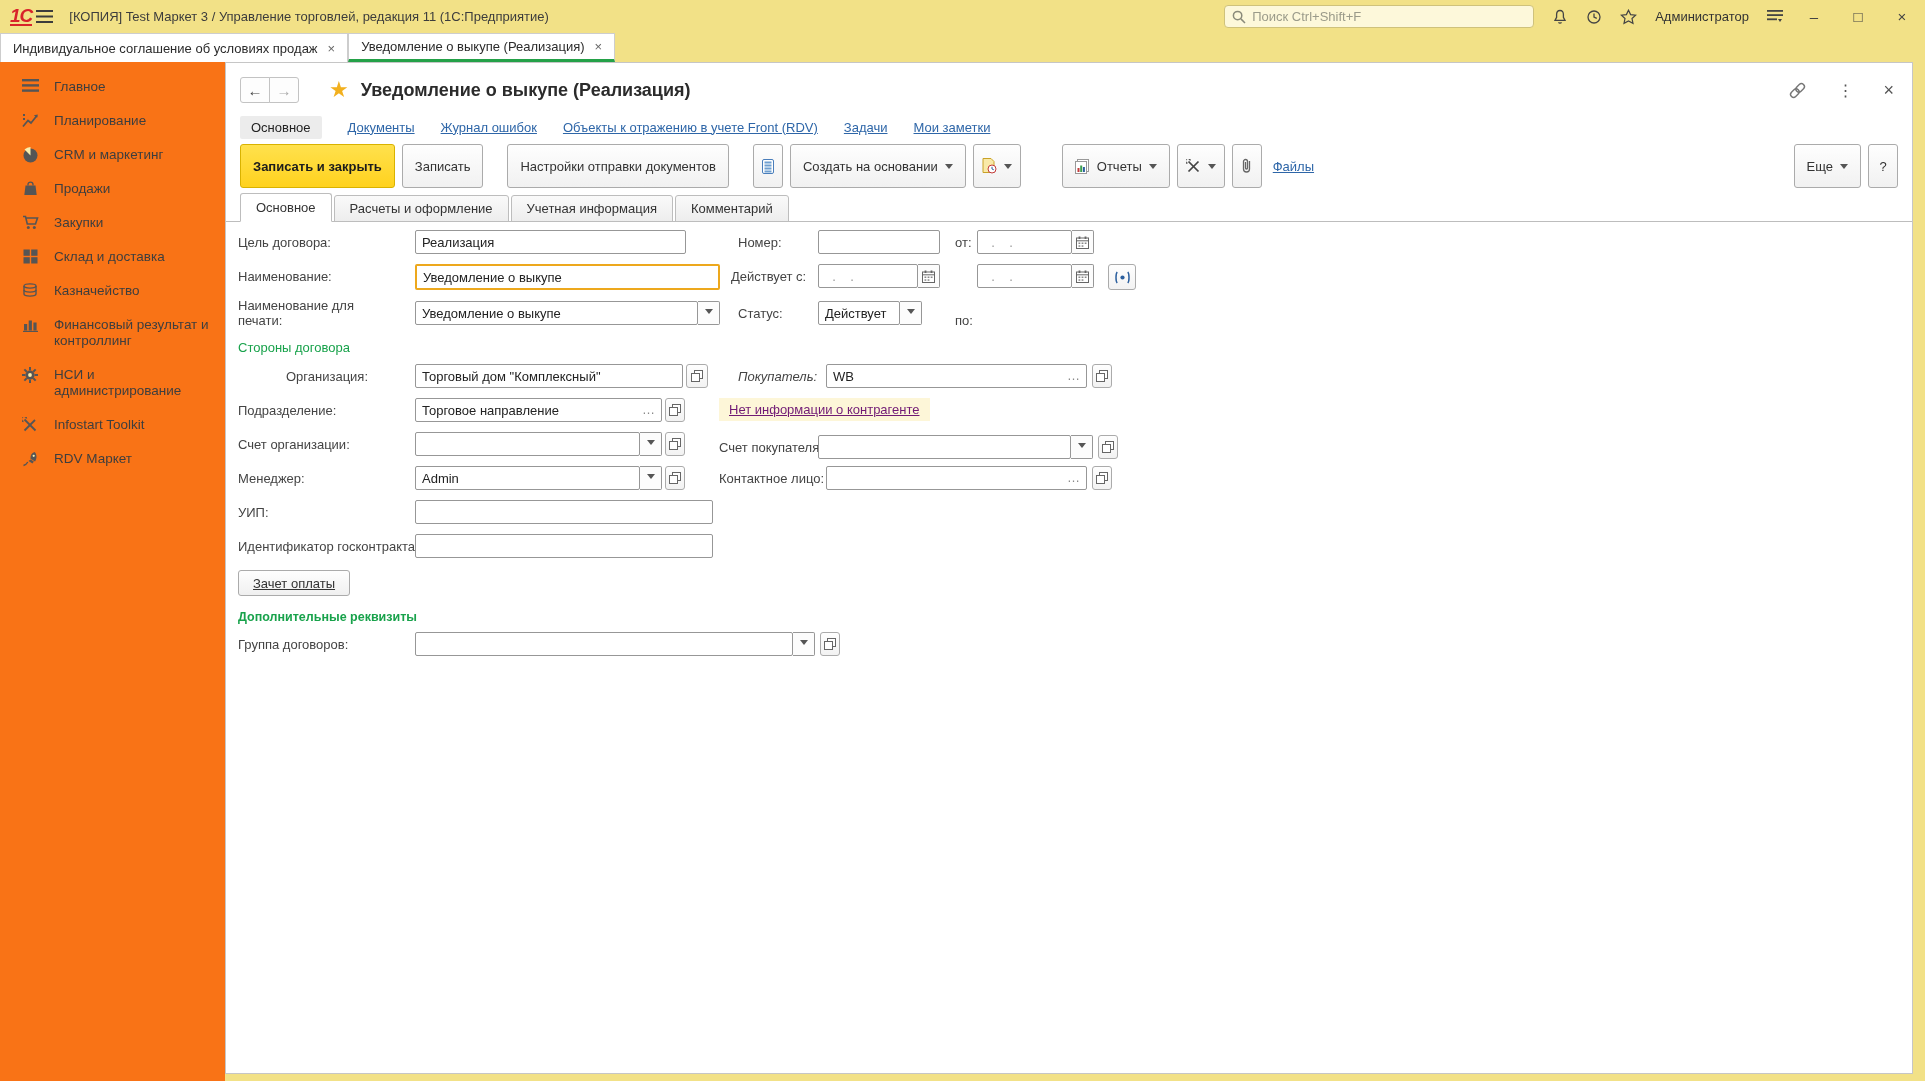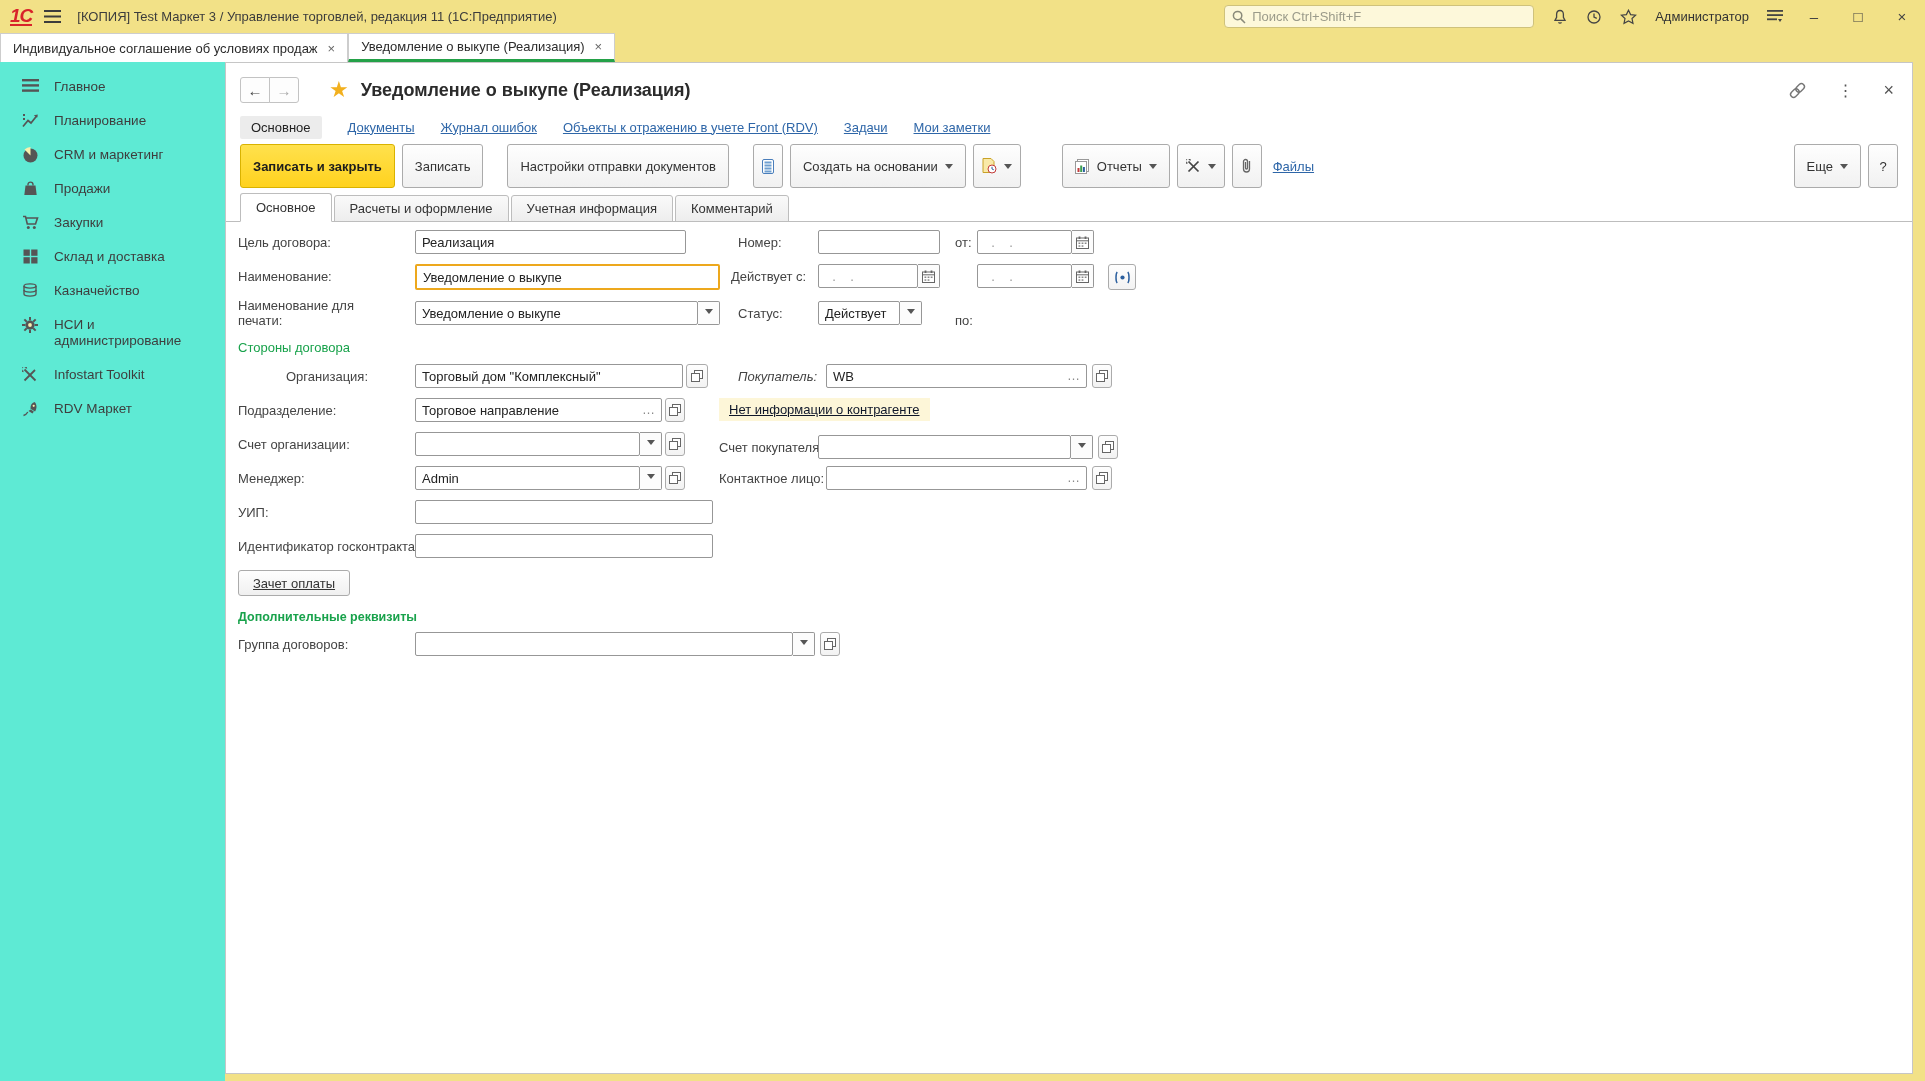--- a/index.html
+++ b/index.html
@@ -12,21 +12,21 @@
     font-size:13px;
   }
   svg { display:block; }
 
   
   #titlebar {
     position:absolute; top:0; left:0; right:0; height:33px;
     background:#f2e187; display:flex; align-items:center; padding:0 10px;
   }
   .logo-1c { font-weight:bold; font-style:italic; font-size:19px; color:#d8232a;
-    border-bottom:2px solid #d8232a; line-height:17px; margin-right:12px; letter-spacing:-1px;text-align:center;}
+    border-bottom:2px solid #d8232a; line-height:17px; margin-right:4px; letter-spacing:-1px;text-align:center;}
   .tb-ic { display:flex; align-items:center; justify-content:center; cursor:pointer; }
   #win-title { margin-left:16px; color:#3c3c3c; white-space:nowrap; }
   #tb-right { margin-left:auto; display:flex; align-items:center; gap:18px; }
   #search-box { display:flex; align-items:center; gap:6px; width:310px; height:23px;
     background:#fdf8da; border:1px solid #cfc27b; border-radius:4px; padding:0 7px; }
   #search-box input { border:none; outline:none; background:transparent; width:100%;
     font:13px "Liberation Sans",sans-serif; color:#444; }
   #search-box input::placeholder { color:#9b9b8a; }
   .glyph { color:#444; }
   .win-btn { width:26px; text-align:center; font-size:15px; color:#444; cursor:pointer; }
@@ -35,21 +35,21 @@
   #tabbar { position:absolute; top:33px; left:0; right:0; height:29px;
     background:#f2e187; display:flex; align-items:flex-end; }
   .wtab { height:29px; background:#fff; border:1px solid #cdcdcd; border-bottom:none;
     display:flex; align-items:center; gap:10px; padding:0 12px; cursor:pointer;
     color:#2b2b2b; white-space:nowrap; }
   .wtab .tab-x { color:#666; font-size:13px; cursor:pointer; }
   .wtab.active { border-bottom:3px solid #24a148; padding-bottom:0; }
 
   
   #sidebar { position:absolute; top:62px; left:0; width:225px; bottom:0;
-    background:#5eead4; padding-top:8px; overflow:hidden; }
+    background:#f97316; padding-top:8px; overflow:hidden; }
   .side-item { display:flex; gap:14px; padding:9px 6px 9px 20px; align-items:flex-start;
     cursor:pointer; color:#3e3e3e; font-size:13.5px; line-height:16px; }
   .side-ic { width:20px; flex:0 0 20px; display:flex; justify-content:center; margin-top:0; }
   .side-lbl { max-width:160px; }
 
   
   #main { position:absolute; top:62px; left:225px; right:12px; bottom:7px;
     background:#fff; border:1px solid #c6c6c6; }
 
   .page-header { position:absolute; top:12px; left:14px; right:18px; height:30px;
@@ -101,21 +101,21 @@
   .field input::placeholder { color:#9a9a9a; }
   .field.focused input { border:2px solid #eda81d; }
   .seg { flex:0 0 22px; border:1px solid #979797; border-left:none; background:#fcfcfc;
     display:flex; align-items:center; justify-content:center; cursor:pointer; border-radius:0 2px 2px 0; }
   .dots { position:absolute; right:6px; top:4px; color:#8a8a8a; letter-spacing:1px; cursor:pointer; }
   .sqbtn { position:absolute; width:22px; height:24px; border:1px solid #ababab; border-radius:3px;
     background:linear-gradient(#fefefe,#f2f2f2); display:flex; align-items:center; justify-content:center;
     cursor:pointer; }
   .heading { position:absolute; left:12px; color:#18a24b; }
   .warn { position:absolute; background:#fdf6d8; padding:4px 10px; }
-  .warn span { color:#0f172a; text-decoration:underline; font-size:13px; cursor:pointer;text-align:center; }
+  .warn span { color:#701a75; text-decoration:underline; font-size:13px; cursor:pointer;text-align:center; }
   .pushbtn { position:absolute; height:26px; background:linear-gradient(#fefefe,#f0f0f0);
     border:1px solid #ababab; border-radius:3px; padding:0 14px; display:flex; align-items:center;
     cursor:pointer; color:#333;text-decoration:underline; }
 </style>
 </head>
 <body>
 
 <div id="titlebar">
   <span class="logo-1c">1С</span>
   <span class="tb-ic">
@@ -247,20 +247,31 @@
       <svg width="16" height="15" viewBox="0 0 16 15" fill="none" stroke="#555" stroke-width="1.4">
           <ellipse cx="8" cy="3" rx="6" ry="2.1"></ellipse>
           <path d="M2 3 v4 c0 1.2 2.7 2.1 6 2.1 s6-.9 6-2.1 V3"></path>
           <path d="M2 7 v4 c0 1.2 2.7 2.1 6 2.1 s6-.9 6-2.1 V7"></path>
         </svg>
     </span>
     <span class="side-lbl">Казначейство</span>
   </div>
   <div class="side-item">
     <span class="side-ic">
+      <svg width="15" height="15" viewBox="0 0 15 15" fill="#555">
+          <rect x="1" y="7" width="3.2" height="6.5"></rect>
+          <rect x="5.7" y="3.5" width="3.2" height="10"></rect>
+          <rect x="10.4" y="5.5" width="3.2" height="8"></rect>
+          <rect x="0" y="13.8" width="15" height="1.2"></rect>
+        </svg>
+    </span>
+    <span class="side-lbl">Финансовый результат и контроллинг</span>
+  </div>
+  <div class="side-item">
+    <span class="side-ic">
       <svg width="16" height="16" viewBox="0 0 16 16" fill="#555">
           <g>
             <rect x="7" y="0" width="2" height="3.4"></rect>
             <rect x="7" y="0" width="2" height="3.4" transform="rotate(45 8 8)"></rect>
             <rect x="7" y="0" width="2" height="3.4" transform="rotate(90 8 8)"></rect>
             <rect x="7" y="0" width="2" height="3.4" transform="rotate(135 8 8)"></rect>
             <rect x="7" y="0" width="2" height="3.4" transform="rotate(180 8 8)"></rect>
             <rect x="7" y="0" width="2" height="3.4" transform="rotate(225 8 8)"></rect>
             <rect x="7" y="0" width="2" height="3.4" transform="rotate(270 8 8)"></rect>
             <rect x="7" y="0" width="2" height="3.4" transform="rotate(315 8 8)"></rect>

